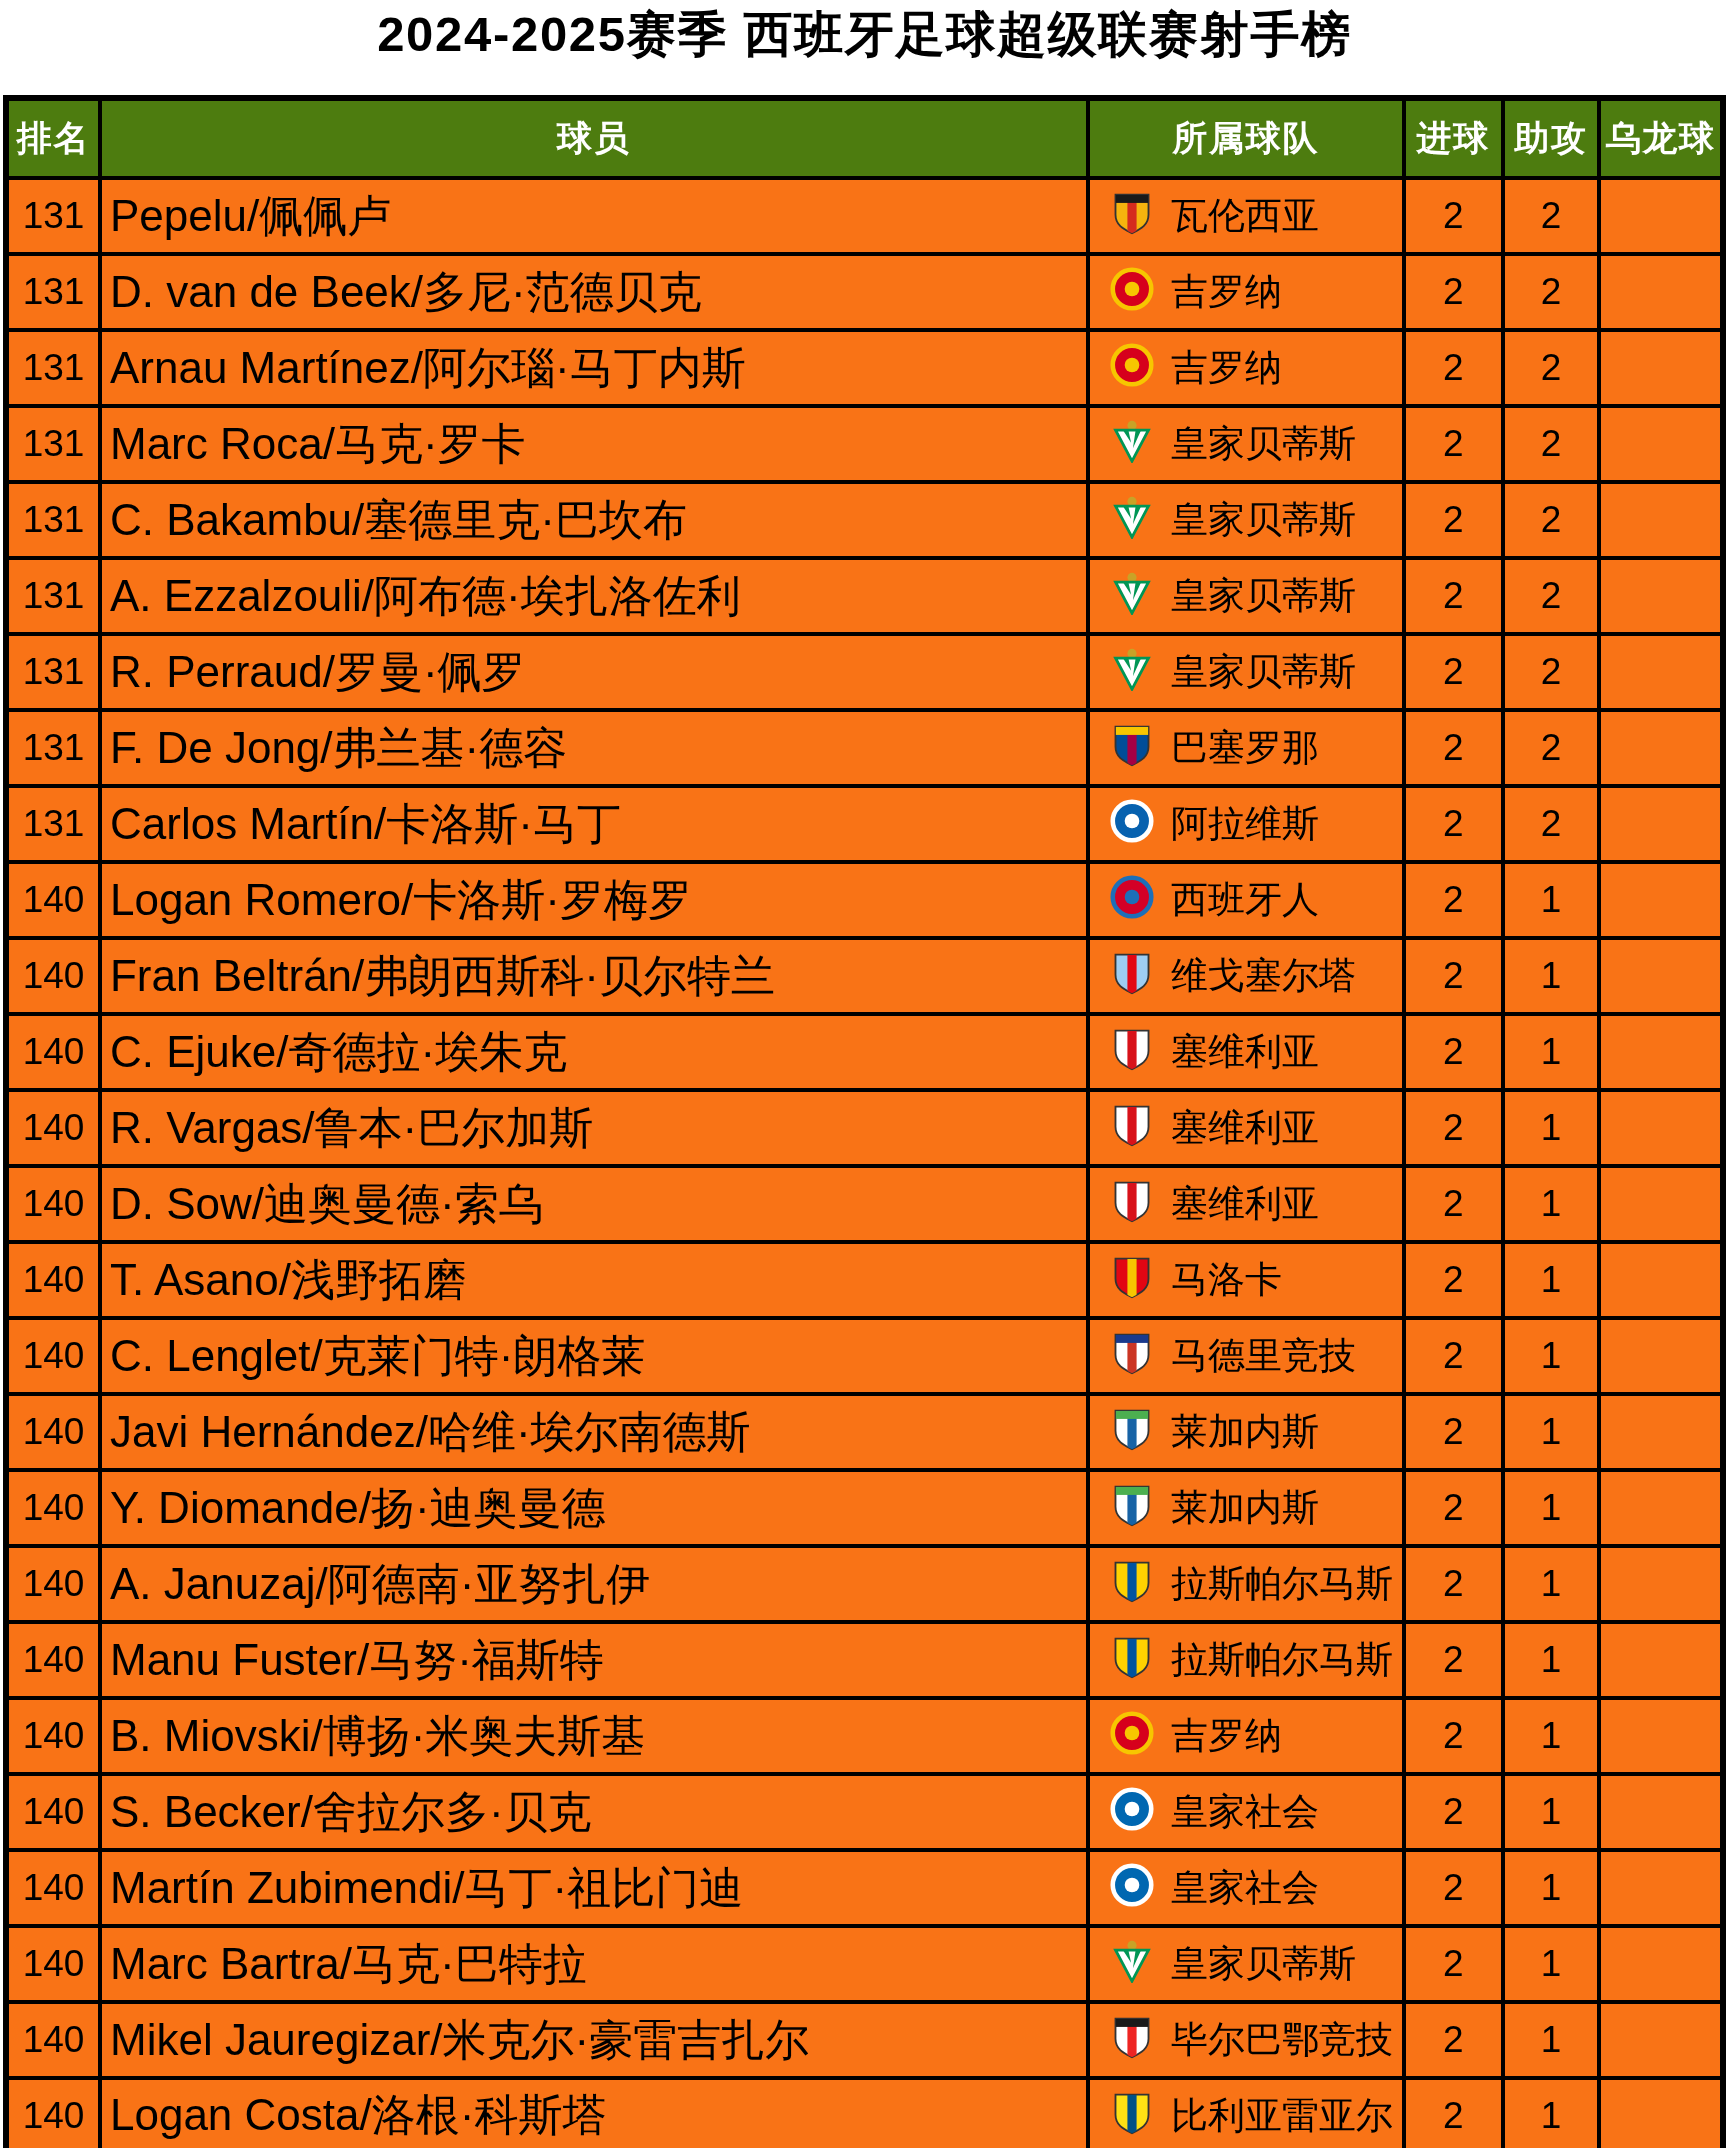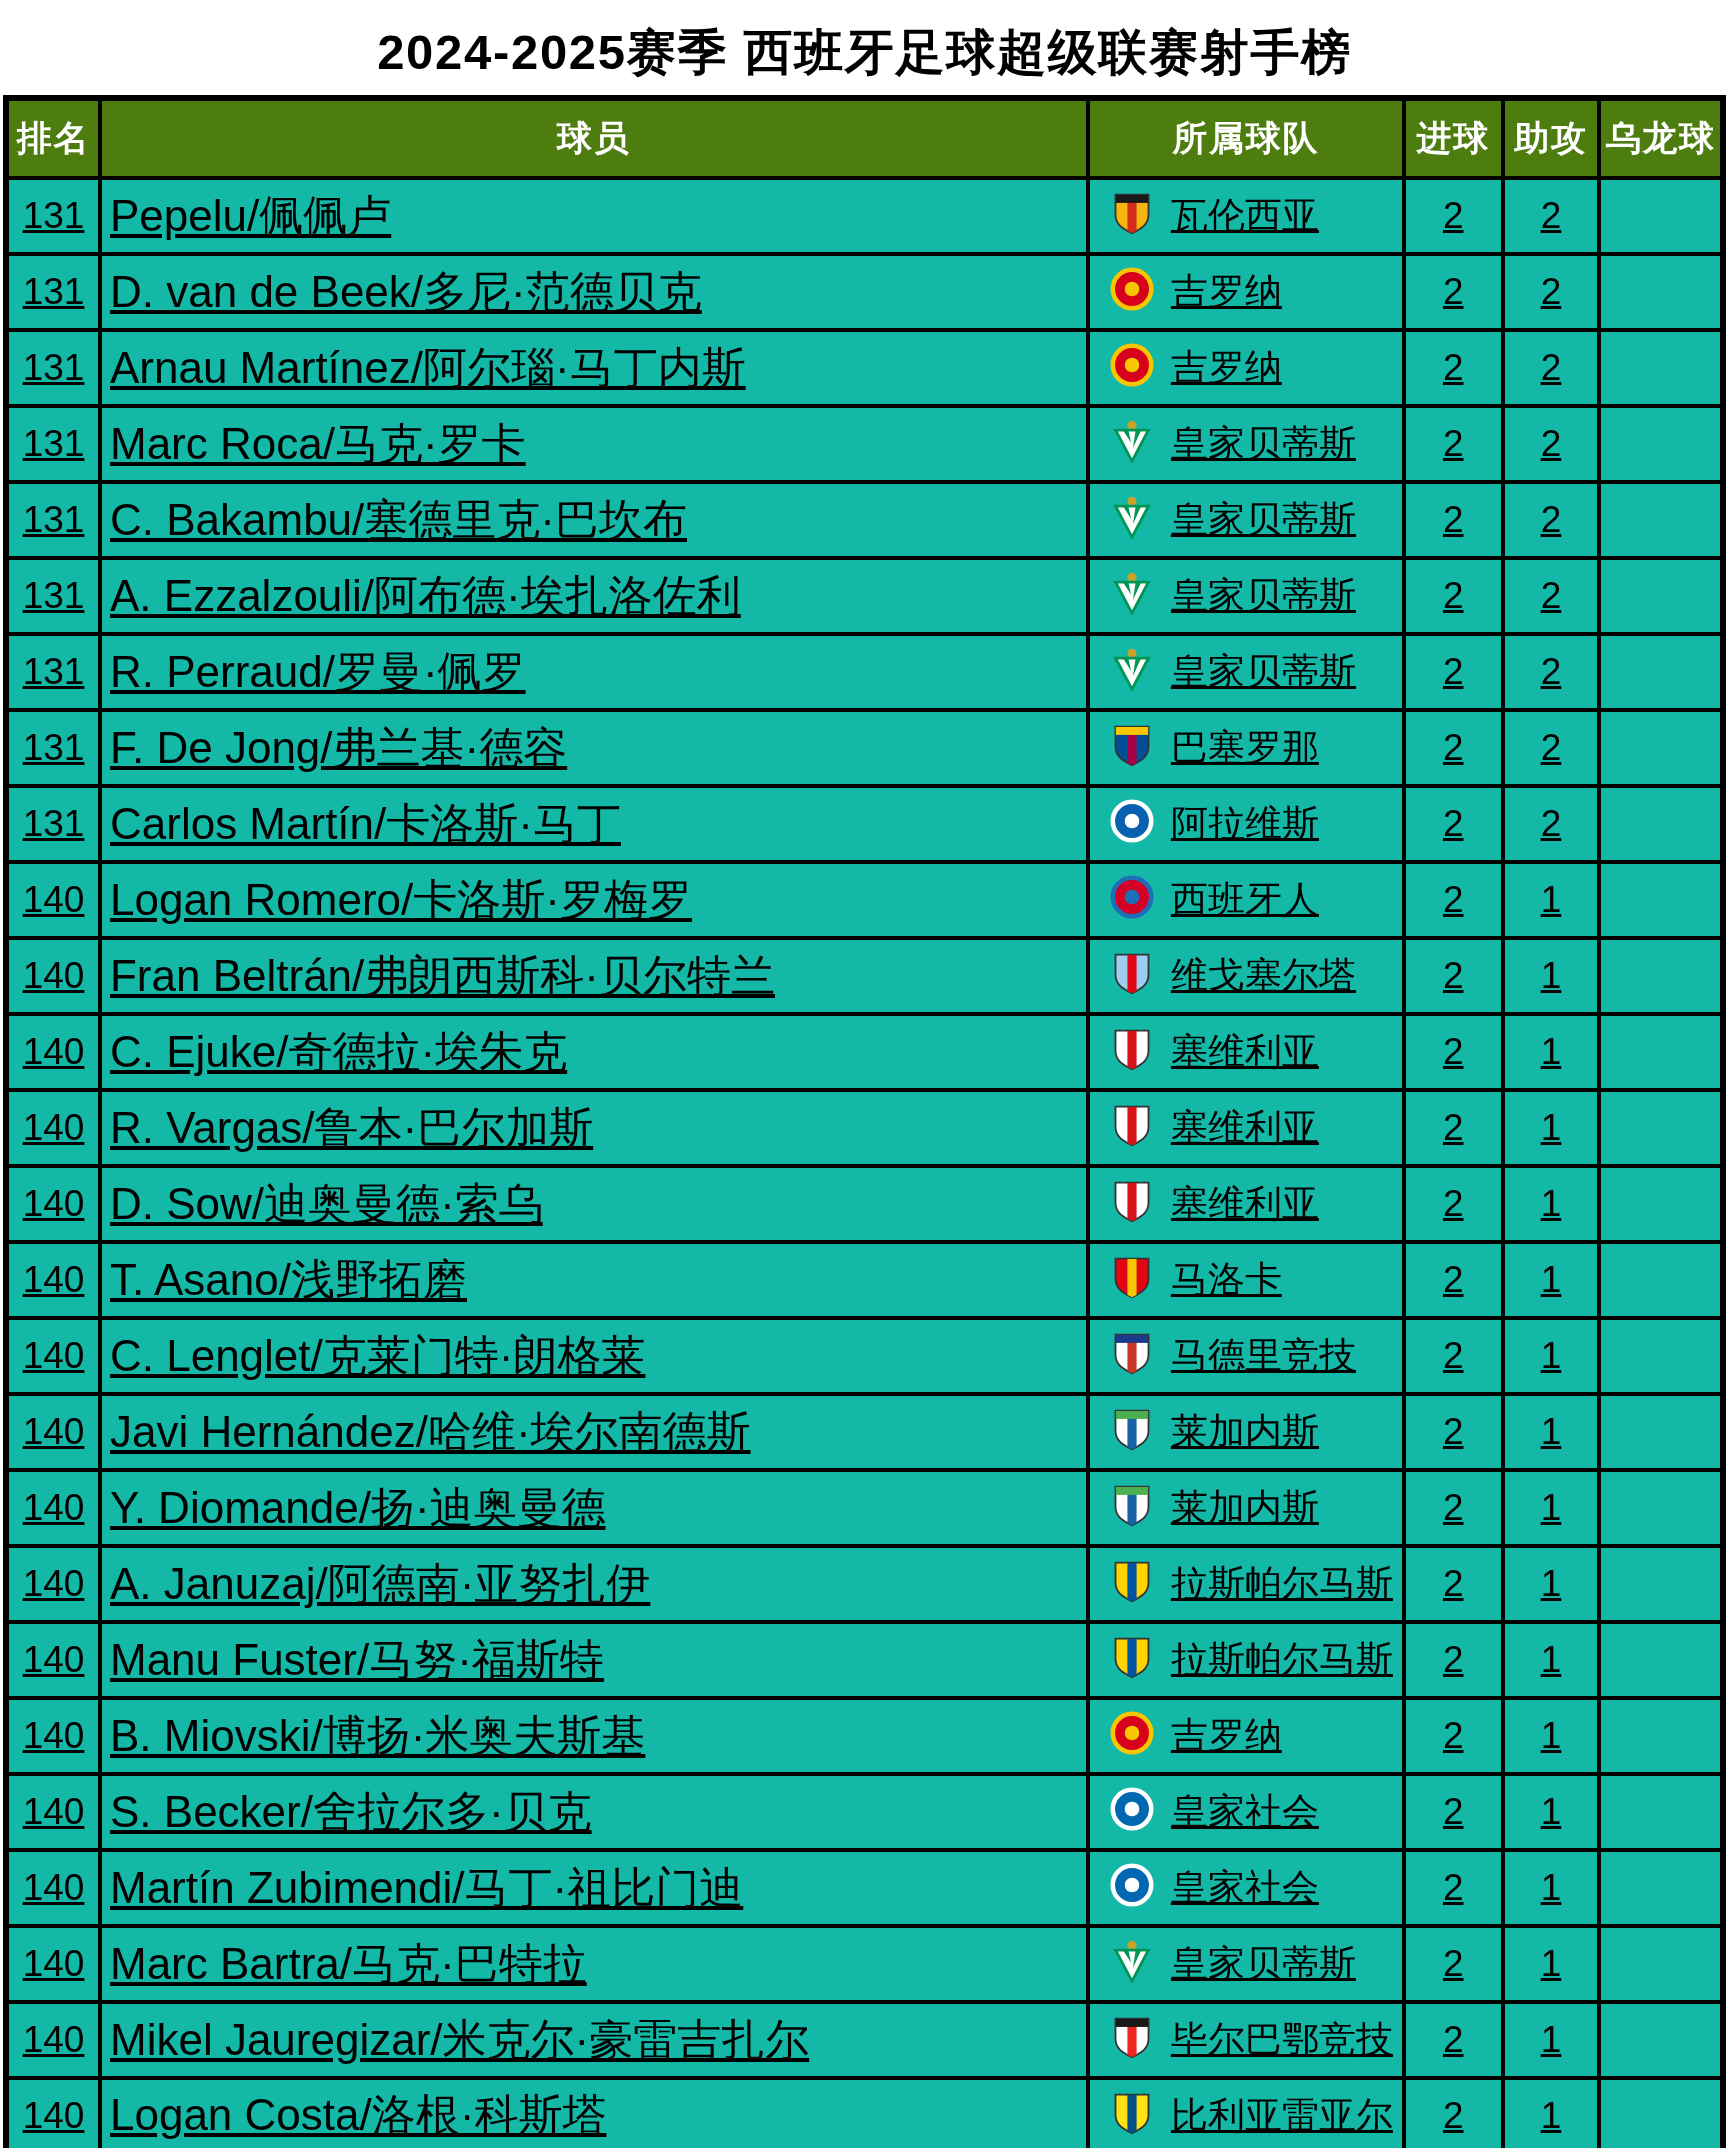--- a/index.html
+++ b/index.html
@@ -1,33 +1,33 @@
 <!DOCTYPE html>
 <html style="font-size:13.4px"><head>
 <meta charset="utf-8">
 <style>
   html,body{
     margin:0;padding:0;width:1729px;height:2148px;background:#ffffff;
     font-family:"Liberation Sans","DejaVu Sans",sans-serif;color:#000;
   }
   .page-title{
-    margin:0;padding-top:24px;height:82px;text-align:center;
+    margin:0;padding-top:6px;height:82px;text-align:center;
     font-size:49px;font-weight:bold;letter-spacing:1.7px;line-height:1.15;
   }
   table.scorers{
     position:absolute;left:3.4px;top:95px;width:1723px;
     border-collapse:collapse;table-layout:fixed;border:6.7px solid #000;
   }
   th,td{border:4.2px solid #000;overflow:hidden;vertical-align:middle;}
   thead tr{height:80px;}
   thead th{
     background:#4d7c0f;color:#fff;font-size:35px;font-weight:600;
     text-align:center;letter-spacing:1.7px;
   }
-  tbody tr{height:76px;background:#14b8a6;text-decoration:underline;}
+  tbody tr{height:76px;background:#f97316;}
   td.c-rank{ text-align:center;font-size:37px; }
   td.c-player{ padding-left:8.4px;font-size:44px;white-space:nowrap; }
   td.c-team{ padding-left:20px; }
   .team-wrap{display:flex;align-items:flex-start;gap:17px;}
   .team-logo{width:44px;height:44px;flex:0 0 auto;}
   .team-name{font-size:37px;white-space:nowrap;}
   td.c-goals, td.c-assists, td.c-own{ text-align:center;font-size:37px; }
 </style>
 </head>
 <body>

